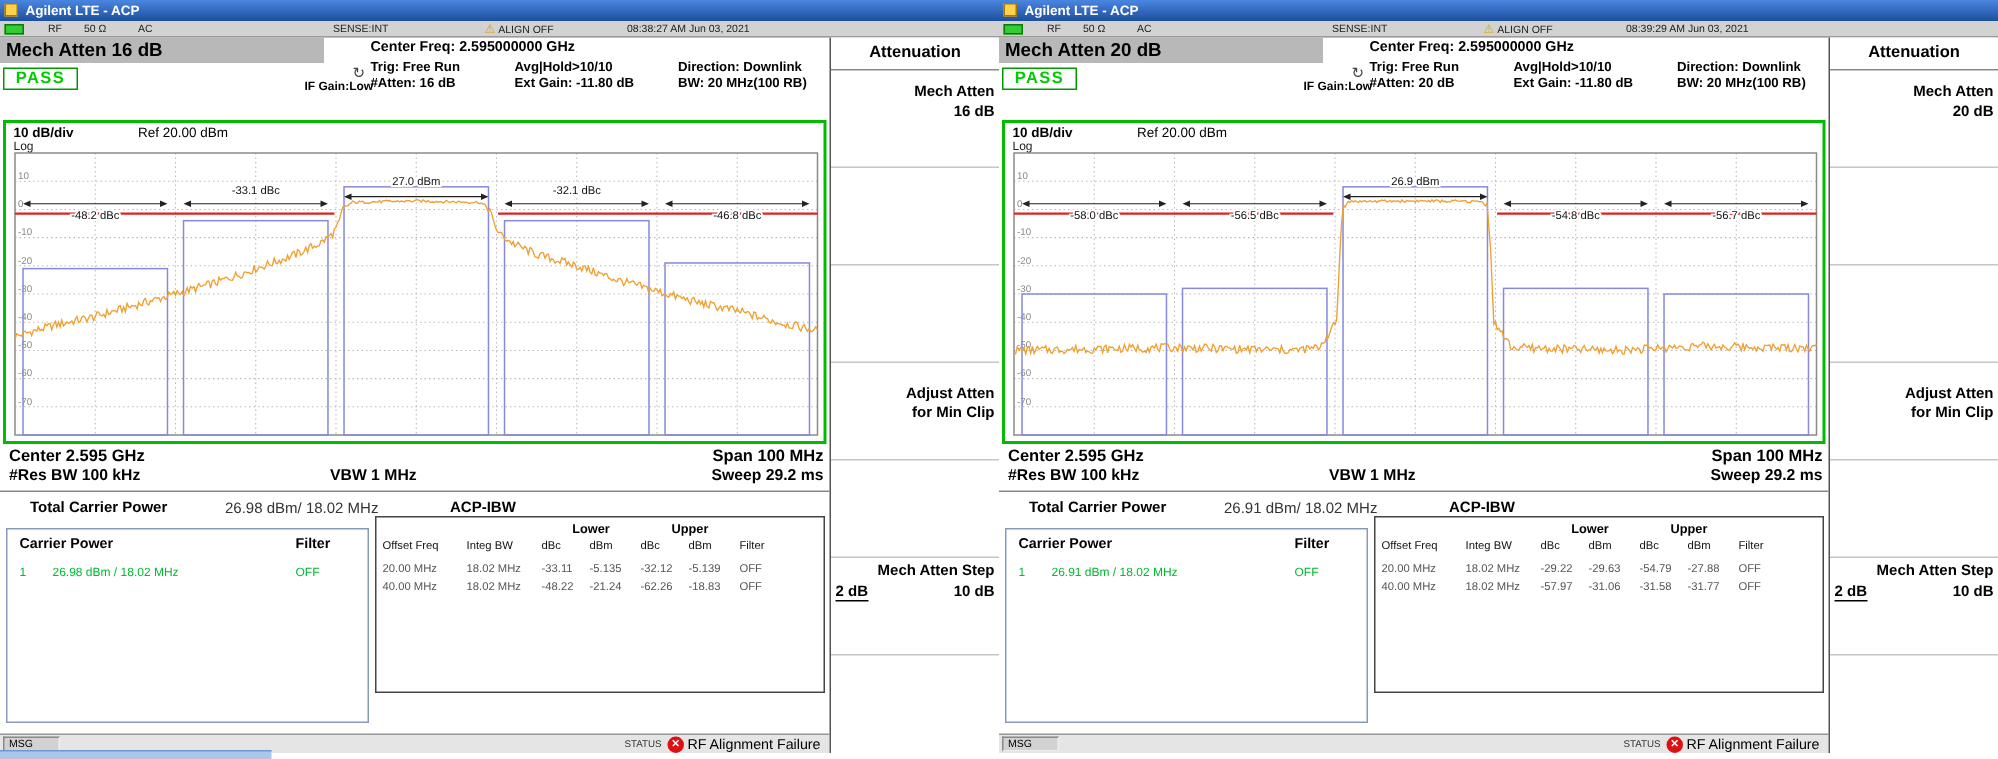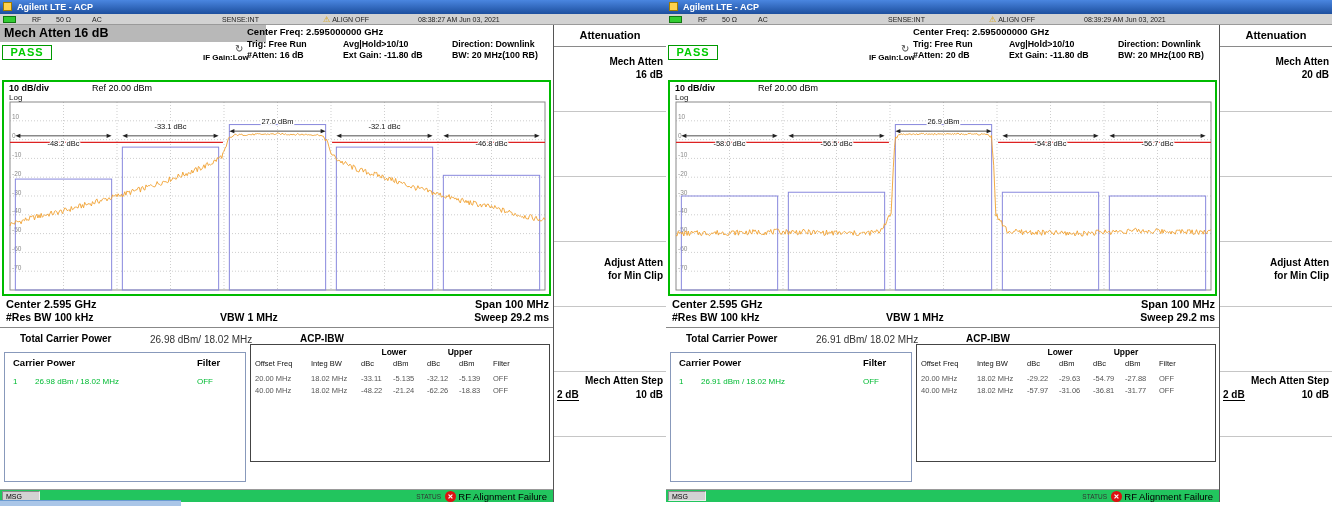--- a/index.html
+++ b/index.html
@@ -14,21 +14,21 @@
   .app-icon{position:absolute;left:3px;top:2px;width:9px;height:9px;background:#ffd24d;border:1px solid #a07c00;}
 
   .statusstrip{position:absolute;left:0;top:14px;width:666px;height:11px;background:#d2d2d2;
     border-bottom:1px solid #9a9a9a;font-size:7px;color:#222;}
   .ss-item{position:absolute;top:1px;height:9px;line-height:9px;white-space:nowrap;}
   .input-led{position:absolute;left:3px;top:2px;width:13px;height:7px;background:#33cc33;border:1px solid #117711;}
   .ss-rf{left:32px}.ss-imp{left:56px}.ss-ac{left:92px}.ss-sense{left:222px}
   .ss-align{left:323px}.ss-time{left:418px}
   .warn-icon{color:#d99e00;font-size:8px;margin-right:2px;}
 
-  .mech-bar{position:absolute;left:0;top:25px;width:266px;height:17px;background:#b8b8b8;
+  .mech-bar{position:absolute;left:0;top:25px;width:216px;height:17px;background:#b8b8b8;
     font-size:12.5px;font-weight:bold;line-height:17px;padding-left:4px;}
   .pass-badge{position:absolute;left:2px;top:45px;width:50px;height:15px;border:1px solid #009900;
     color:#00cc00;font-weight:bold;font-size:11px;line-height:13px;text-align:center;letter-spacing:1px;background:#fff;}
   .ifgain{position:absolute;left:203px;top:53px;font-size:8px;font-weight:bold;}
   .trig-icon{position:absolute;left:235px;top:43px;font-size:10px;color:#444;}
   .hdr-info{position:absolute;left:247px;top:26px;width:306px;font-weight:bold;}
   .hi-cf{font-size:9.5px;margin-bottom:2px;white-space:nowrap;}
   .hi-row{position:relative;height:11px;font-size:8.8px;}
   .hi-c1{position:absolute;left:0;white-space:nowrap;}
   .hi-c2{position:absolute;left:96px;white-space:nowrap;}
@@ -61,21 +61,21 @@
   .acp-box{position:absolute;left:250px;top:16px;width:300px;height:118px;border:1px solid #444;}
   .acp-ghdr{position:absolute;left:0;top:2px;width:100%;height:10px;font-size:8.5px;font-weight:bold;}
   .gh-lower{position:absolute;left:143px;transform:translateX(-50%);}
   .gh-upper{position:absolute;left:209px;transform:translateX(-50%);}
   .acp-chdr,.acp-row{display:grid;grid-template-columns:56px 50px 32px 34px 32px 34px 34px;
     padding-left:4px;font-size:7.5px;height:12px;line-height:12px;white-space:nowrap;}
   .acp-chdr{position:absolute;top:13px;left:0;width:100%;color:#111;}
   .acp-body{position:absolute;top:28px;left:0;width:100%;}
   .acp-row{color:#555;}
 
-  .footer{position:absolute;left:0;top:489px;width:553px;height:13px;background:#22c55e;border-top:1px solid #999;}
+  .footer{position:absolute;left:0;top:489px;width:553px;height:13px;background:#e5e5e5;border-top:1px solid #999;}
   .msg-box{position:absolute;left:2px;top:1px;width:38px;height:10px;line-height:9px;padding-left:3px;
     background:#d2d2d2;border:1px solid;border-color:#8a8a8a #eee #eee #8a8a8a;font-size:7px;}
   .f-status{position:absolute;right:112px;top:3px;font-size:6.5px;color:#333;}
   .f-err-icon{position:absolute;right:97px;top:1px;width:11px;height:11px;border-radius:50%;background:#dd1111;
     color:#fff;font-size:7px;line-height:11px;text-align:center;font-weight:bold;}
   .f-err{position:absolute;right:6px;top:1px;font-size:9.5px;}
 
   .sidebar{position:absolute;left:553px;top:25px;width:113px;height:477px;background:#fff;border-left:1px solid #555;}
   .sb-title{position:absolute;left:0;top:4px;width:100%;text-align:center;font-size:11px;font-weight:bold;}
   .sb-line{position:absolute;left:0;width:100%;height:1px;background:#c6c6c6;}
@@ -302,20 +302,21 @@
     <div class="statusstrip">
       <span class="input-led"></span>
       <span class="ss-item ss-rf">RF</span>
       <span class="ss-item ss-imp">50 Ω</span>
       <span class="ss-item ss-ac">AC</span>
       <span class="ss-item ss-sense">SENSE:INT</span>
       <span class="ss-item ss-align"><span class="warn-icon">⚠</span><span>ALIGN OFF</span></span>
       <span class="ss-item ss-time">08:39:29 AM Jun 03, 2021</span>
     </div>
 
+    <div class="mech-bar">Mech Atten 20 dB</div>
     <div class="pass-badge">PASS</div>
     <span class="ifgain">IF Gain:Low</span>
     <span class="trig-icon">↻</span>
 
     <div class="hdr-info">
       <div class="hi-cf">Center Freq: 2.595000000 GHz</div>
       <div class="hi-row">
         <span class="hi-c1">Trig: Free Run</span>
         <span class="hi-c2">Avg|Hold&gt;10/10</span>
         <span class="hi-c3">Direction: Downlink</span>
@@ -439,21 +440,21 @@
               <span>-29.63</span>
               <span>-54.79</span>
               <span>-27.88</span>
               <span>OFF</span>
             </div>
             <div class="acp-row">
               <span>40.00 MHz</span>
               <span>18.02 MHz</span>
               <span>-57.97</span>
               <span>-31.06</span>
-              <span>-36.81</span>
+              <span>-31.58</span>
               <span>-31.77</span>
               <span>OFF</span>
             </div>
           </div>
       </div>
     </div>
 
     <div class="footer">
       <span class="msg-box">MSG</span>
       <span class="f-status">STATUS</span>

